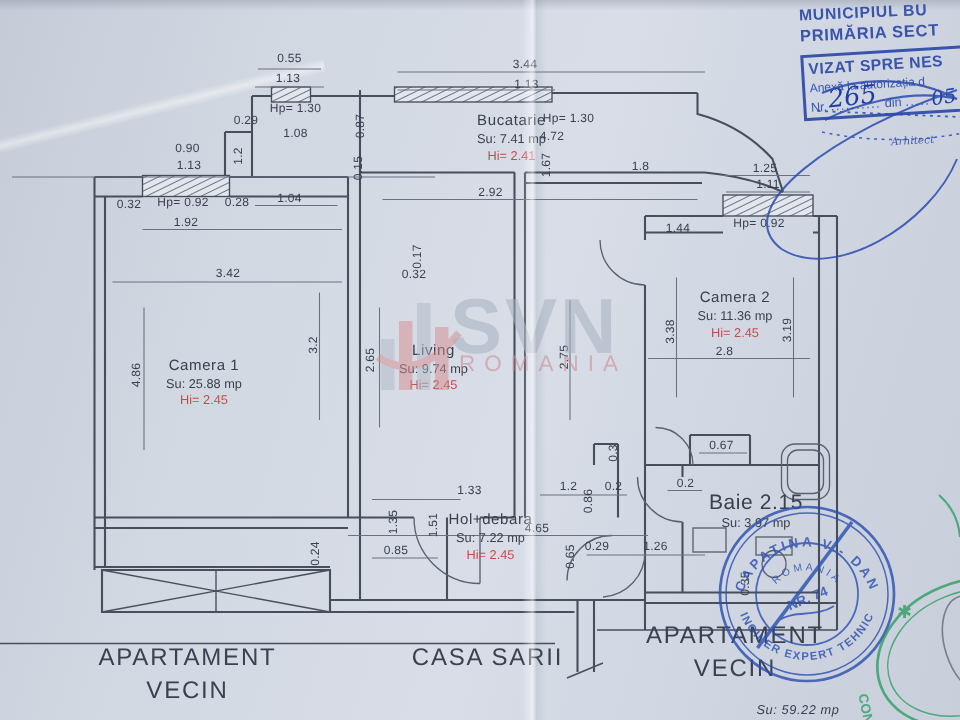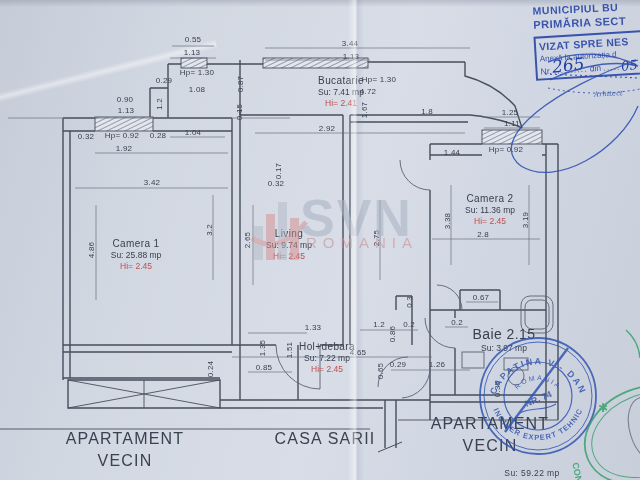--- a/index.html
+++ b/index.html
@@ -14,21 +14,21 @@
   svg.plan{position:absolute;left:0;top:0;}
   .dim{position:absolute;font-size:8px;color:#3a4150;transform:translate(-50%,-50%);white-space:nowrap;letter-spacing:.2px;}
   .dim.v{transform:translate(-50%,-50%) rotate(-90deg);}
   .room{position:absolute;transform:translate(-50%,-50%);text-align:center;color:#39404e;line-height:1.3;white-space:nowrap;}
   .room .rn{font-size:10px;letter-spacing:.4px;}
   .room .rs{font-size:8.5px;}
   .room .rh{font-size:8.5px;color:#c24d4d;}
   .big-label{position:absolute;transform:translate(-50%,-50%);text-align:center;color:#3a4150;
              font-size:16px;letter-spacing:1.2px;line-height:1.35;white-space:nowrap;}
   .plan-title{font-size:11px;letter-spacing:1.4px;}
-  .plan-su{font-size:8.5px;letter-spacing:.4px;}
+  .plan-su{font-size:8.5px;letter-spacing:.4px;font-style:italic;}
   
   .wm{position:absolute;left:250px;top:190px;width:200px;height:70px;pointer-events:none;}
   .wm .wm-text{position:absolute;left:50px;top:-2px;font-size:52px;font-weight:bold;color:#a9b2c1;opacity:.55;letter-spacing:2px;}
   .wm .wm-sub{position:absolute;left:56px;top:44px;font-size:15px;color:#c98f97;opacity:.6;letter-spacing:6px;}
   
   .stamp-top{position:absolute;left:534px;top:2px;width:120px;color:#2e49a8;transform:rotate(-2.5deg);opacity:.92;}
   .st-l1{font-size:10.5px;font-weight:bold;white-space:nowrap;letter-spacing:.5px;}
   .st-l2{font-size:11px;font-weight:bold;white-space:nowrap;letter-spacing:.5px;margin-top:2px;}
   .st-box{margin-top:5px;border:2px solid #2e49a8;padding:2px 3px;width:130px;transform:rotate(-1deg);}
   .st-b1{font-size:10.5px;font-weight:bold;white-space:nowrap;letter-spacing:.3px;}

